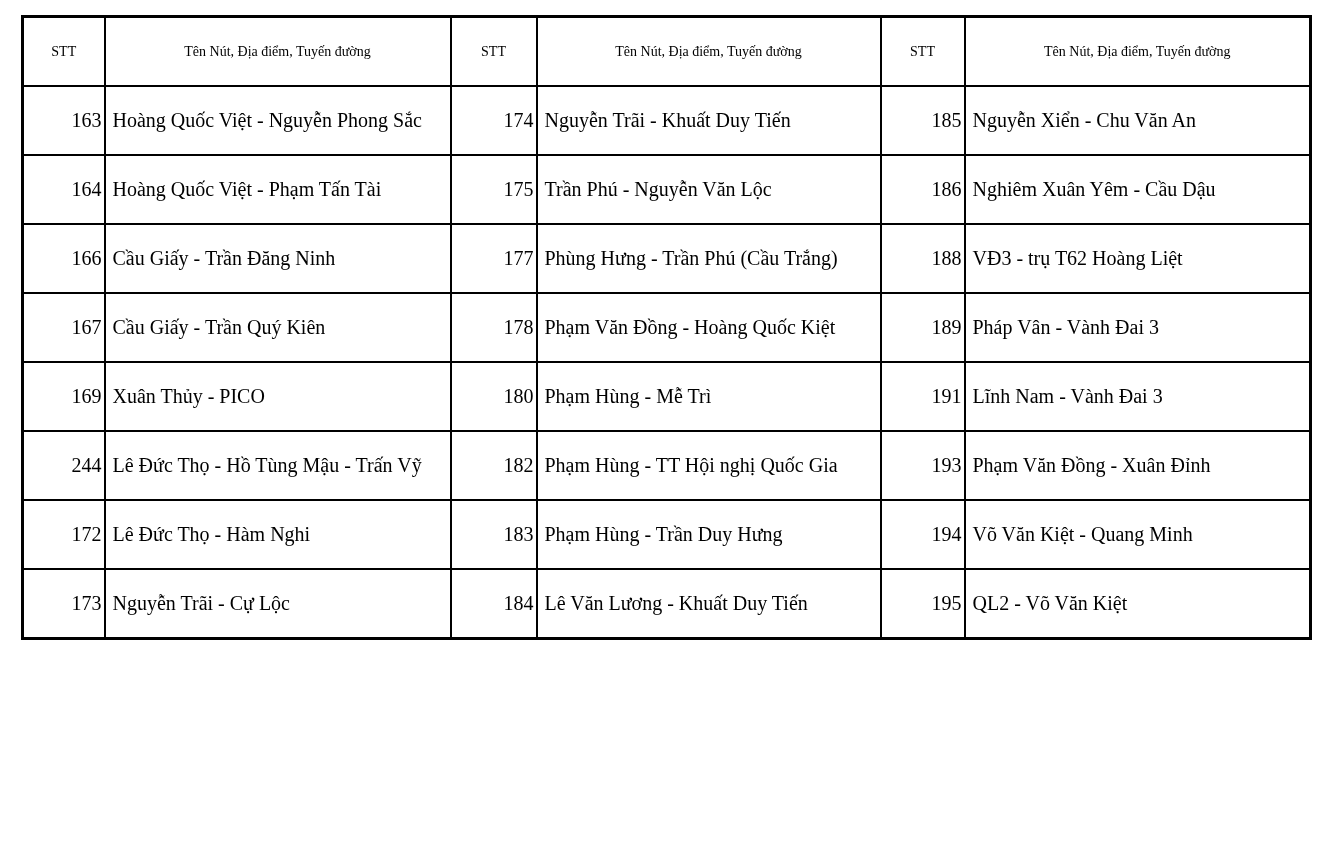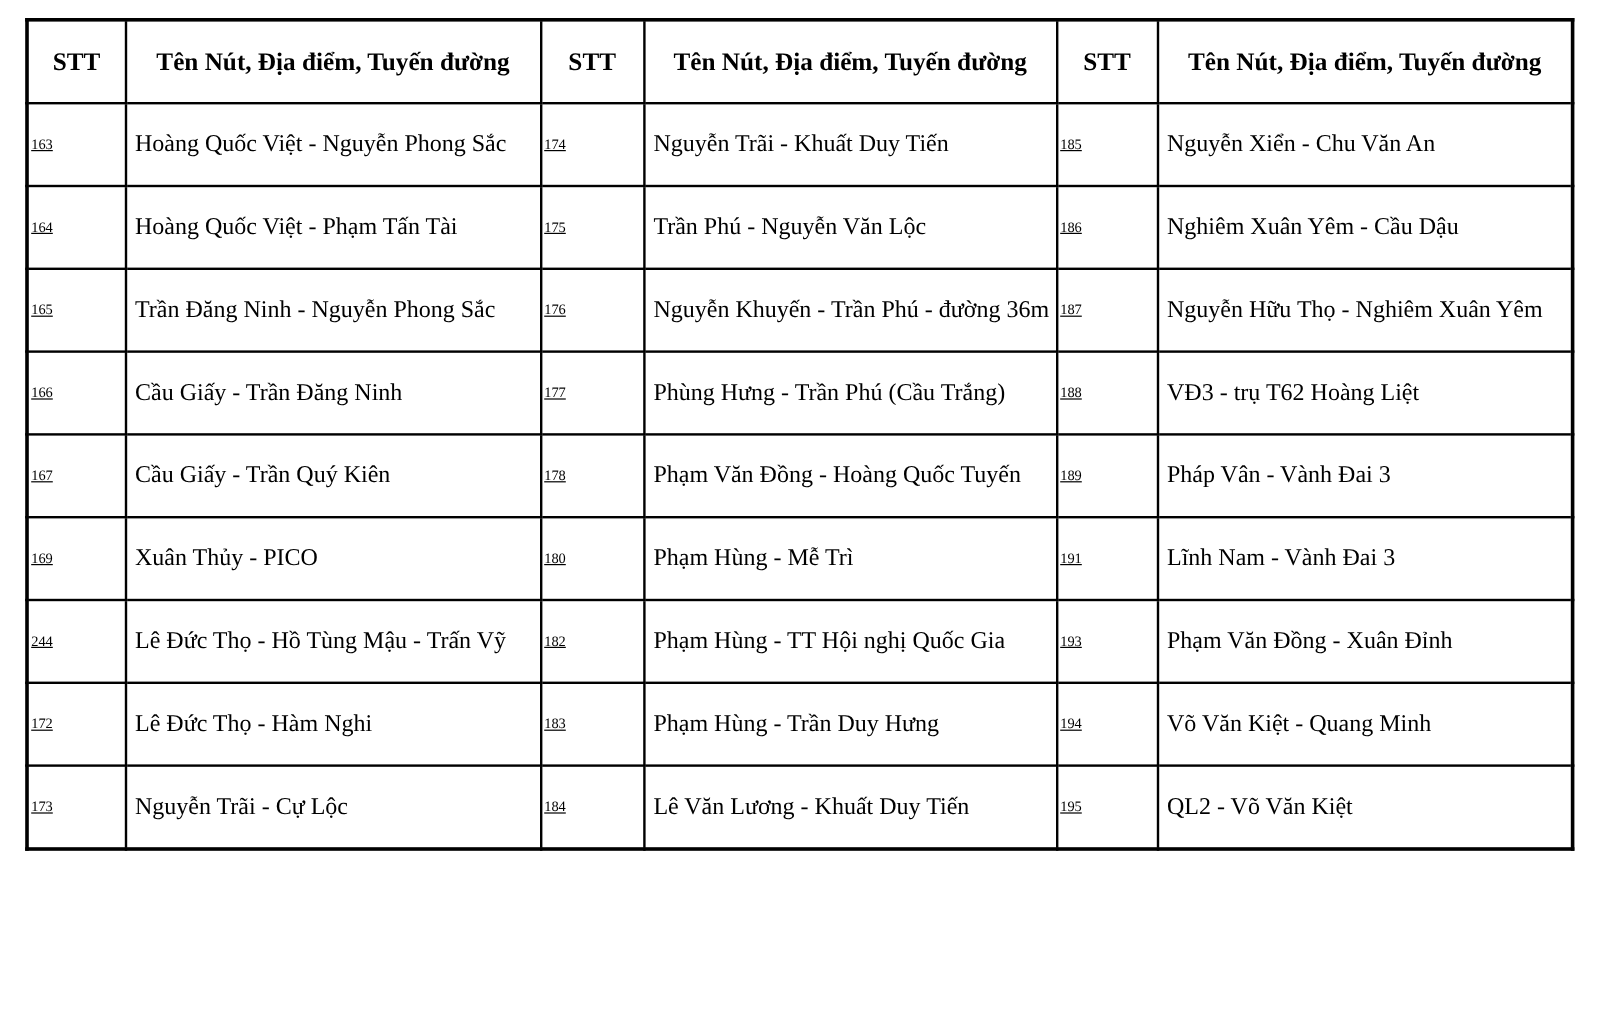--- a/index.html
+++ b/index.html
@@ -24,30 +24,29 @@
   }
   .node-table th,
   .node-table td {
     border: 2px solid #000000;
     height: 67px;
     vertical-align: middle;
     overflow: hidden;
     background: #ffffff;
   }
   .node-table th {
-    font-size: 21px;
-    font-weight: bold;
+    font-size: 14px;
+    font-weight: normal;
     text-align: center;
     padding: 0 4px;
   }
   .node-table td.stt {
-    font-size: 12px;
-    text-align: left;
+    font-size: 20px;
+    text-align: right;
     padding: 0 2px;
-    text-decoration: underline;
   }
   .node-table td.name {
     font-size: 20px;
     text-align: left;
     padding: 0 4px 0 7px;
     line-height: 1.25;
     margin-top: 23px;
   }
 </style>
 </head>
@@ -83,40 +82,32 @@
     </tr>
     <tr>
       <td class="stt">164</td>
       <td class="name">Hoàng Quốc Việt - Phạm Tấn Tài</td>
       <td class="stt">175</td>
       <td class="name">Trần Phú - Nguyễn Văn Lộc</td>
       <td class="stt">186</td>
       <td class="name">Nghiêm Xuân Yêm - Cầu Dậu</td>
     </tr>
     <tr>
-      <td class="stt">165</td>
-      <td class="name">Trần Đăng Ninh - Nguyễn Phong Sắc</td>
-      <td class="stt">176</td>
-      <td class="name">Nguyễn Khuyến - Trần Phú - đường 36m</td>
-      <td class="stt">187</td>
-      <td class="name">Nguyễn Hữu Thọ - Nghiêm Xuân Yêm</td>
-    </tr>
-    <tr>
       <td class="stt">166</td>
       <td class="name">Cầu Giấy - Trần Đăng Ninh</td>
       <td class="stt">177</td>
       <td class="name">Phùng Hưng - Trần Phú (Cầu Trắng)</td>
       <td class="stt">188</td>
       <td class="name">VĐ3 - trụ T62 Hoàng Liệt</td>
     </tr>
     <tr>
       <td class="stt">167</td>
       <td class="name">Cầu Giấy - Trần Quý Kiên</td>
       <td class="stt">178</td>
-      <td class="name">Phạm Văn Đồng - Hoàng Quốc Tuyến</td>
+      <td class="name">Phạm Văn Đồng - Hoàng Quốc Kiệt</td>
       <td class="stt">189</td>
       <td class="name">Pháp Vân - Vành Đai 3</td>
     </tr>
     <tr>
       <td class="stt">169</td>
       <td class="name">Xuân Thủy - PICO</td>
       <td class="stt">180</td>
       <td class="name">Phạm Hùng - Mễ Trì</td>
       <td class="stt">191</td>
       <td class="name">Lĩnh Nam - Vành Đai 3</td>

